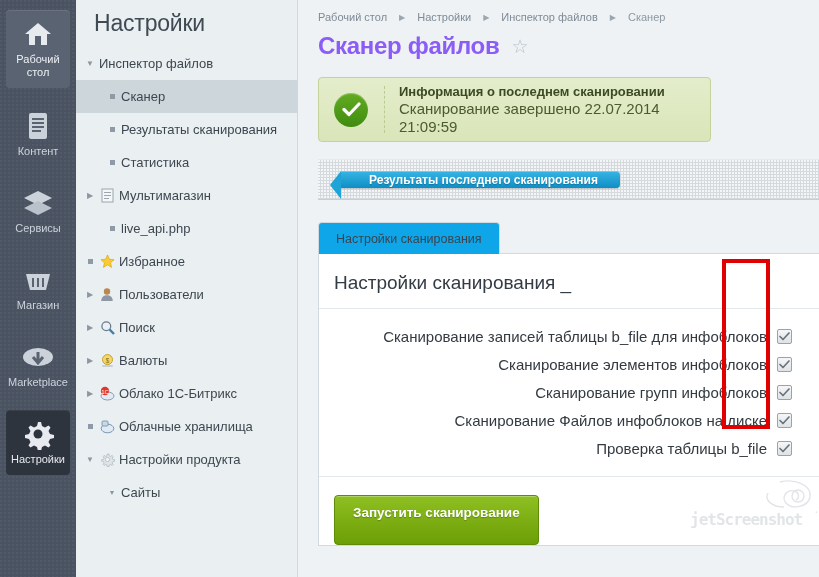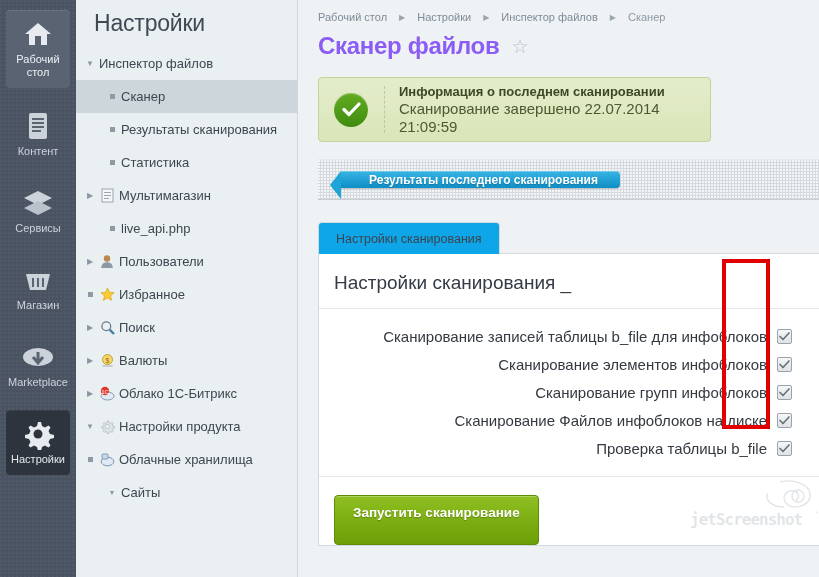--- a/index.html
+++ b/index.html
@@ -377,38 +377,38 @@
         <span class="tlabel">Мультимагазин</span>
       </li>
 
 
       <li class="tree-row lvl2">
         <span class="tw dot"></span>
         <span class="tlabel">live_api.php</span>
       </li>
 
       <li class="tree-row lvl1">
+        <span class="tw dot"></span>
+        <span class="ticon">
+          <svg width="15" height="15" viewBox="0 0 16 16">
+            <path d="M8 1 l2 4.6 5 .5 -3.8 3.3 1.2 4.9 -4.4-2.7 -4.4 2.7 1.2-4.9 -3.8-3.3 5-.5z" fill="#fbcc30" stroke="#d9a017" stroke-width="0.7"></path>
+          </svg>
+        </span>
+        <span class="tlabel">Избранное</span>
+      </li>
+
+      <li class="tree-row lvl1">
         <span class="tw tri-right"></span>
         <span class="ticon">
           <svg width="14" height="15" viewBox="0 0 14 15">
             <circle cx="7" cy="4.5" r="3.2" fill="#b8884f"></circle>
             <path d="M1.2 14 C1.5 9.6 4 8.2 7 8.2 C10 8.2 12.5 9.6 12.8 14z" fill="#8c98a4"></path>
           </svg>
         </span>
         <span class="tlabel">Пользователи</span>
-      </li>
-
-      <li class="tree-row lvl1">
-        <span class="tw dot"></span>
-        <span class="ticon">
-          <svg width="15" height="15" viewBox="0 0 16 16">
-            <path d="M8 1 l2 4.6 5 .5 -3.8 3.3 1.2 4.9 -4.4-2.7 -4.4 2.7 1.2-4.9 -3.8-3.3 5-.5z" fill="#fbcc30" stroke="#d9a017" stroke-width="0.7"></path>
-          </svg>
-        </span>
-        <span class="tlabel">Избранное</span>
       </li>
 
       <li class="tree-row lvl1">
         <span class="tw tri-right"></span>
         <span class="ticon">
           <svg width="15" height="15" viewBox="0 0 15 15">
             <circle cx="6.3" cy="6.3" r="4.4" fill="#e8f1f8" stroke="#6d7b89" stroke-width="1.3"></circle>
             <line x1="9.7" y1="9.7" x2="14" y2="14" stroke="#3f7fb0" stroke-width="2.4"></line>
           </svg>
         </span>
@@ -433,39 +433,39 @@
           <svg width="16" height="15" viewBox="0 0 16 15">
             <ellipse cx="8.5" cy="10" rx="6.5" ry="4" fill="#dfeaf5" stroke="#7e96ad" stroke-width="0.9"></ellipse>
             <circle cx="6" cy="5" r="4.2" fill="#e2372b"></circle>
             <text x="6" y="7.6" font-size="6" fill="#fff" text-anchor="middle" font-family="sans-serif">1C</text>
           </svg>
         </span>
         <span class="tlabel">Облако 1С-Битрикс</span>
       </li>
 
       <li class="tree-row lvl1">
+        <span class="tw dot"></span>
+        <span class="ticon">
+          <svg width="16" height="15" viewBox="0 0 16 15">
+            <ellipse cx="8.5" cy="9.5" rx="6.3" ry="4.3" fill="#dfeaf5" stroke="#6f8ca8" stroke-width="0.9"></ellipse>
+            <rect x="3" y="2" width="6" height="5" rx="1" fill="#c9d9e8" stroke="#6f8ca8" stroke-width="0.8"></rect>
+          </svg>
+        </span>
+        <span class="tlabel">Облачные хранилища</span>
+      </li>
+
+      <li class="tree-row lvl1">
         <span class="tw tri-down"></span>
         <span class="ticon">
           <svg width="15" height="15" viewBox="0 0 16 16">
             <path fill="#dfe4e9" stroke="#a8b2bb" stroke-width="0.7" d="M8 2 l1.4 0 .5 2 1.4.7 1.7-1 1 1 -1 1.7 .7 1.4 2 .5 0 1.4 -2 .5 -.7 1.4 1 1.7 -1 1 -1.7-1 -1.4.7 -.5 2 -1.4 0 -.5-2 -1.4-.7 -1.7 1 -1-1 1-1.7 -.7-1.4 -2-.5 0-1.4 2-.5 .7-1.4 -1-1.7 1-1 1.7 1 1.4-.7z"></path>
             <circle cx="8" cy="8" r="2.2" fill="#f3f5f7" stroke="#a8b2bb" stroke-width="0.7"></circle>
           </svg>
         </span>
         <span class="tlabel">Настройки продукта</span>
-      </li>
-
-      <li class="tree-row lvl1">
-        <span class="tw dot"></span>
-        <span class="ticon">
-          <svg width="16" height="15" viewBox="0 0 16 15">
-            <ellipse cx="8.5" cy="9.5" rx="6.3" ry="4.3" fill="#dfeaf5" stroke="#6f8ca8" stroke-width="0.9"></ellipse>
-            <rect x="3" y="2" width="6" height="5" rx="1" fill="#c9d9e8" stroke="#6f8ca8" stroke-width="0.8"></rect>
-          </svg>
-        </span>
-        <span class="tlabel">Облачные хранилища</span>
       </li>
 
       <li class="tree-row lvl2">
         <span class="tw tri-down sm"></span>
         <span class="tlabel">Сайты</span>
       </li>
     </ul>
   </div>
 
   <div class="main">

